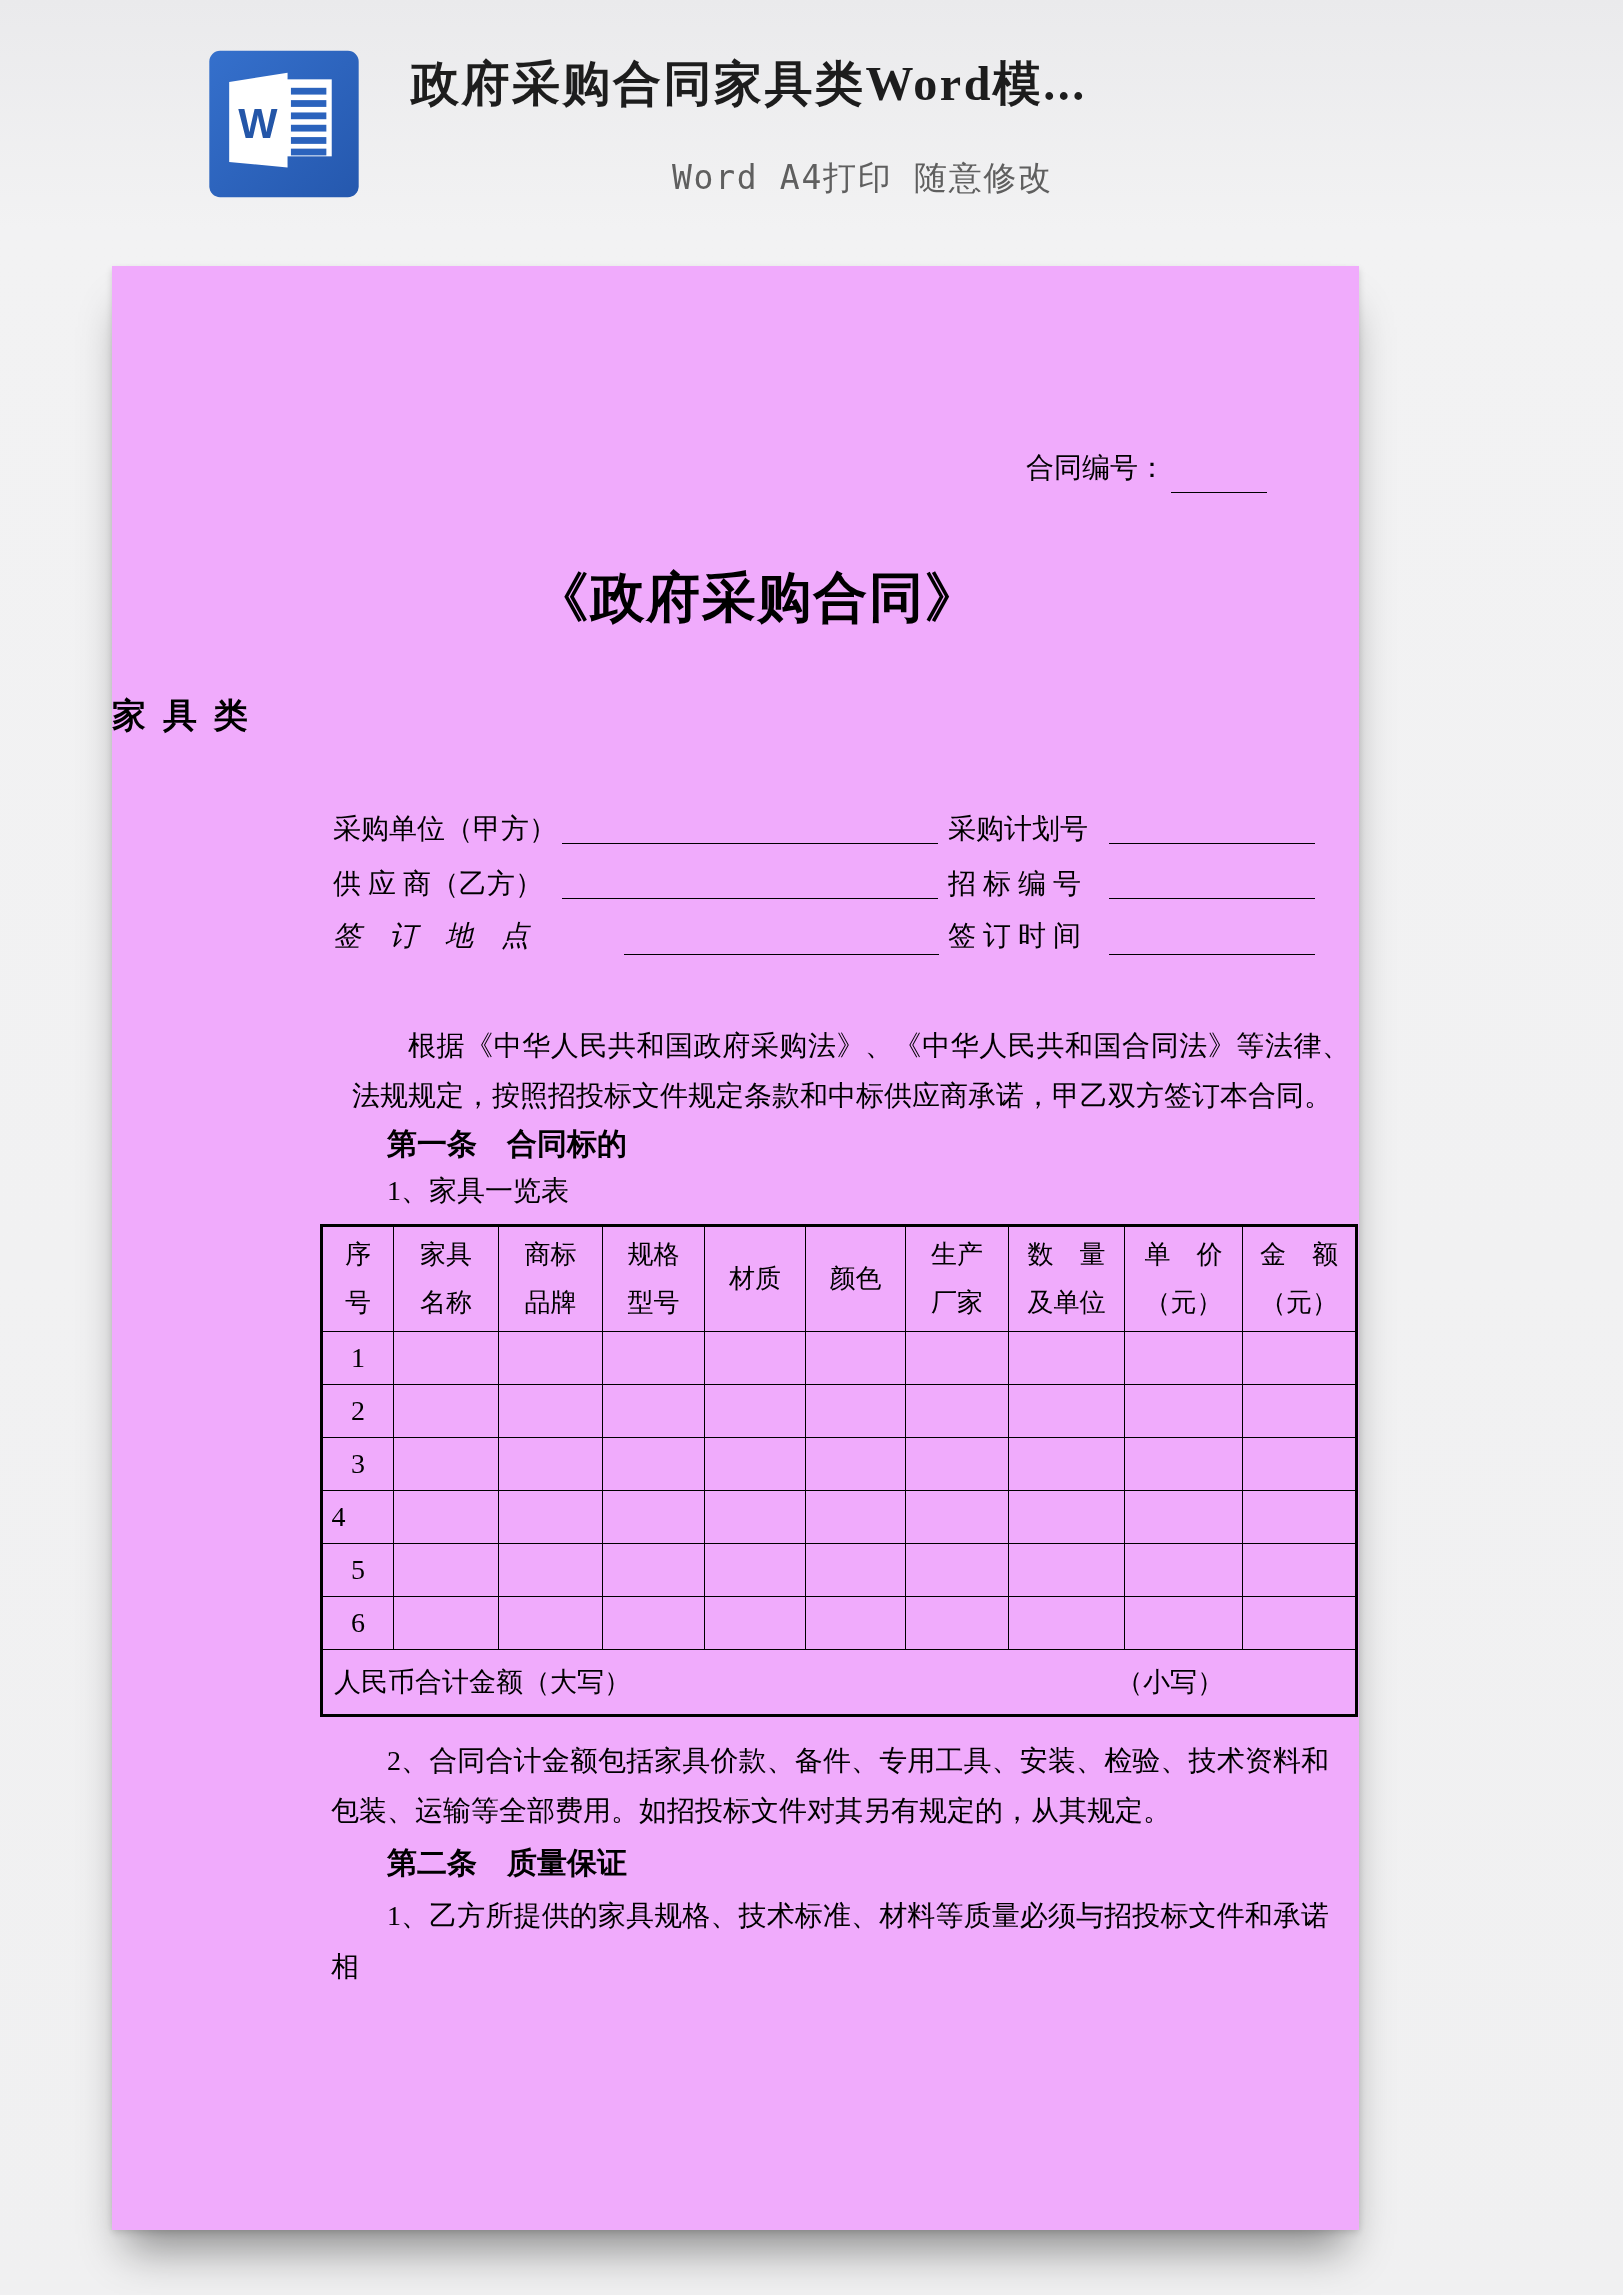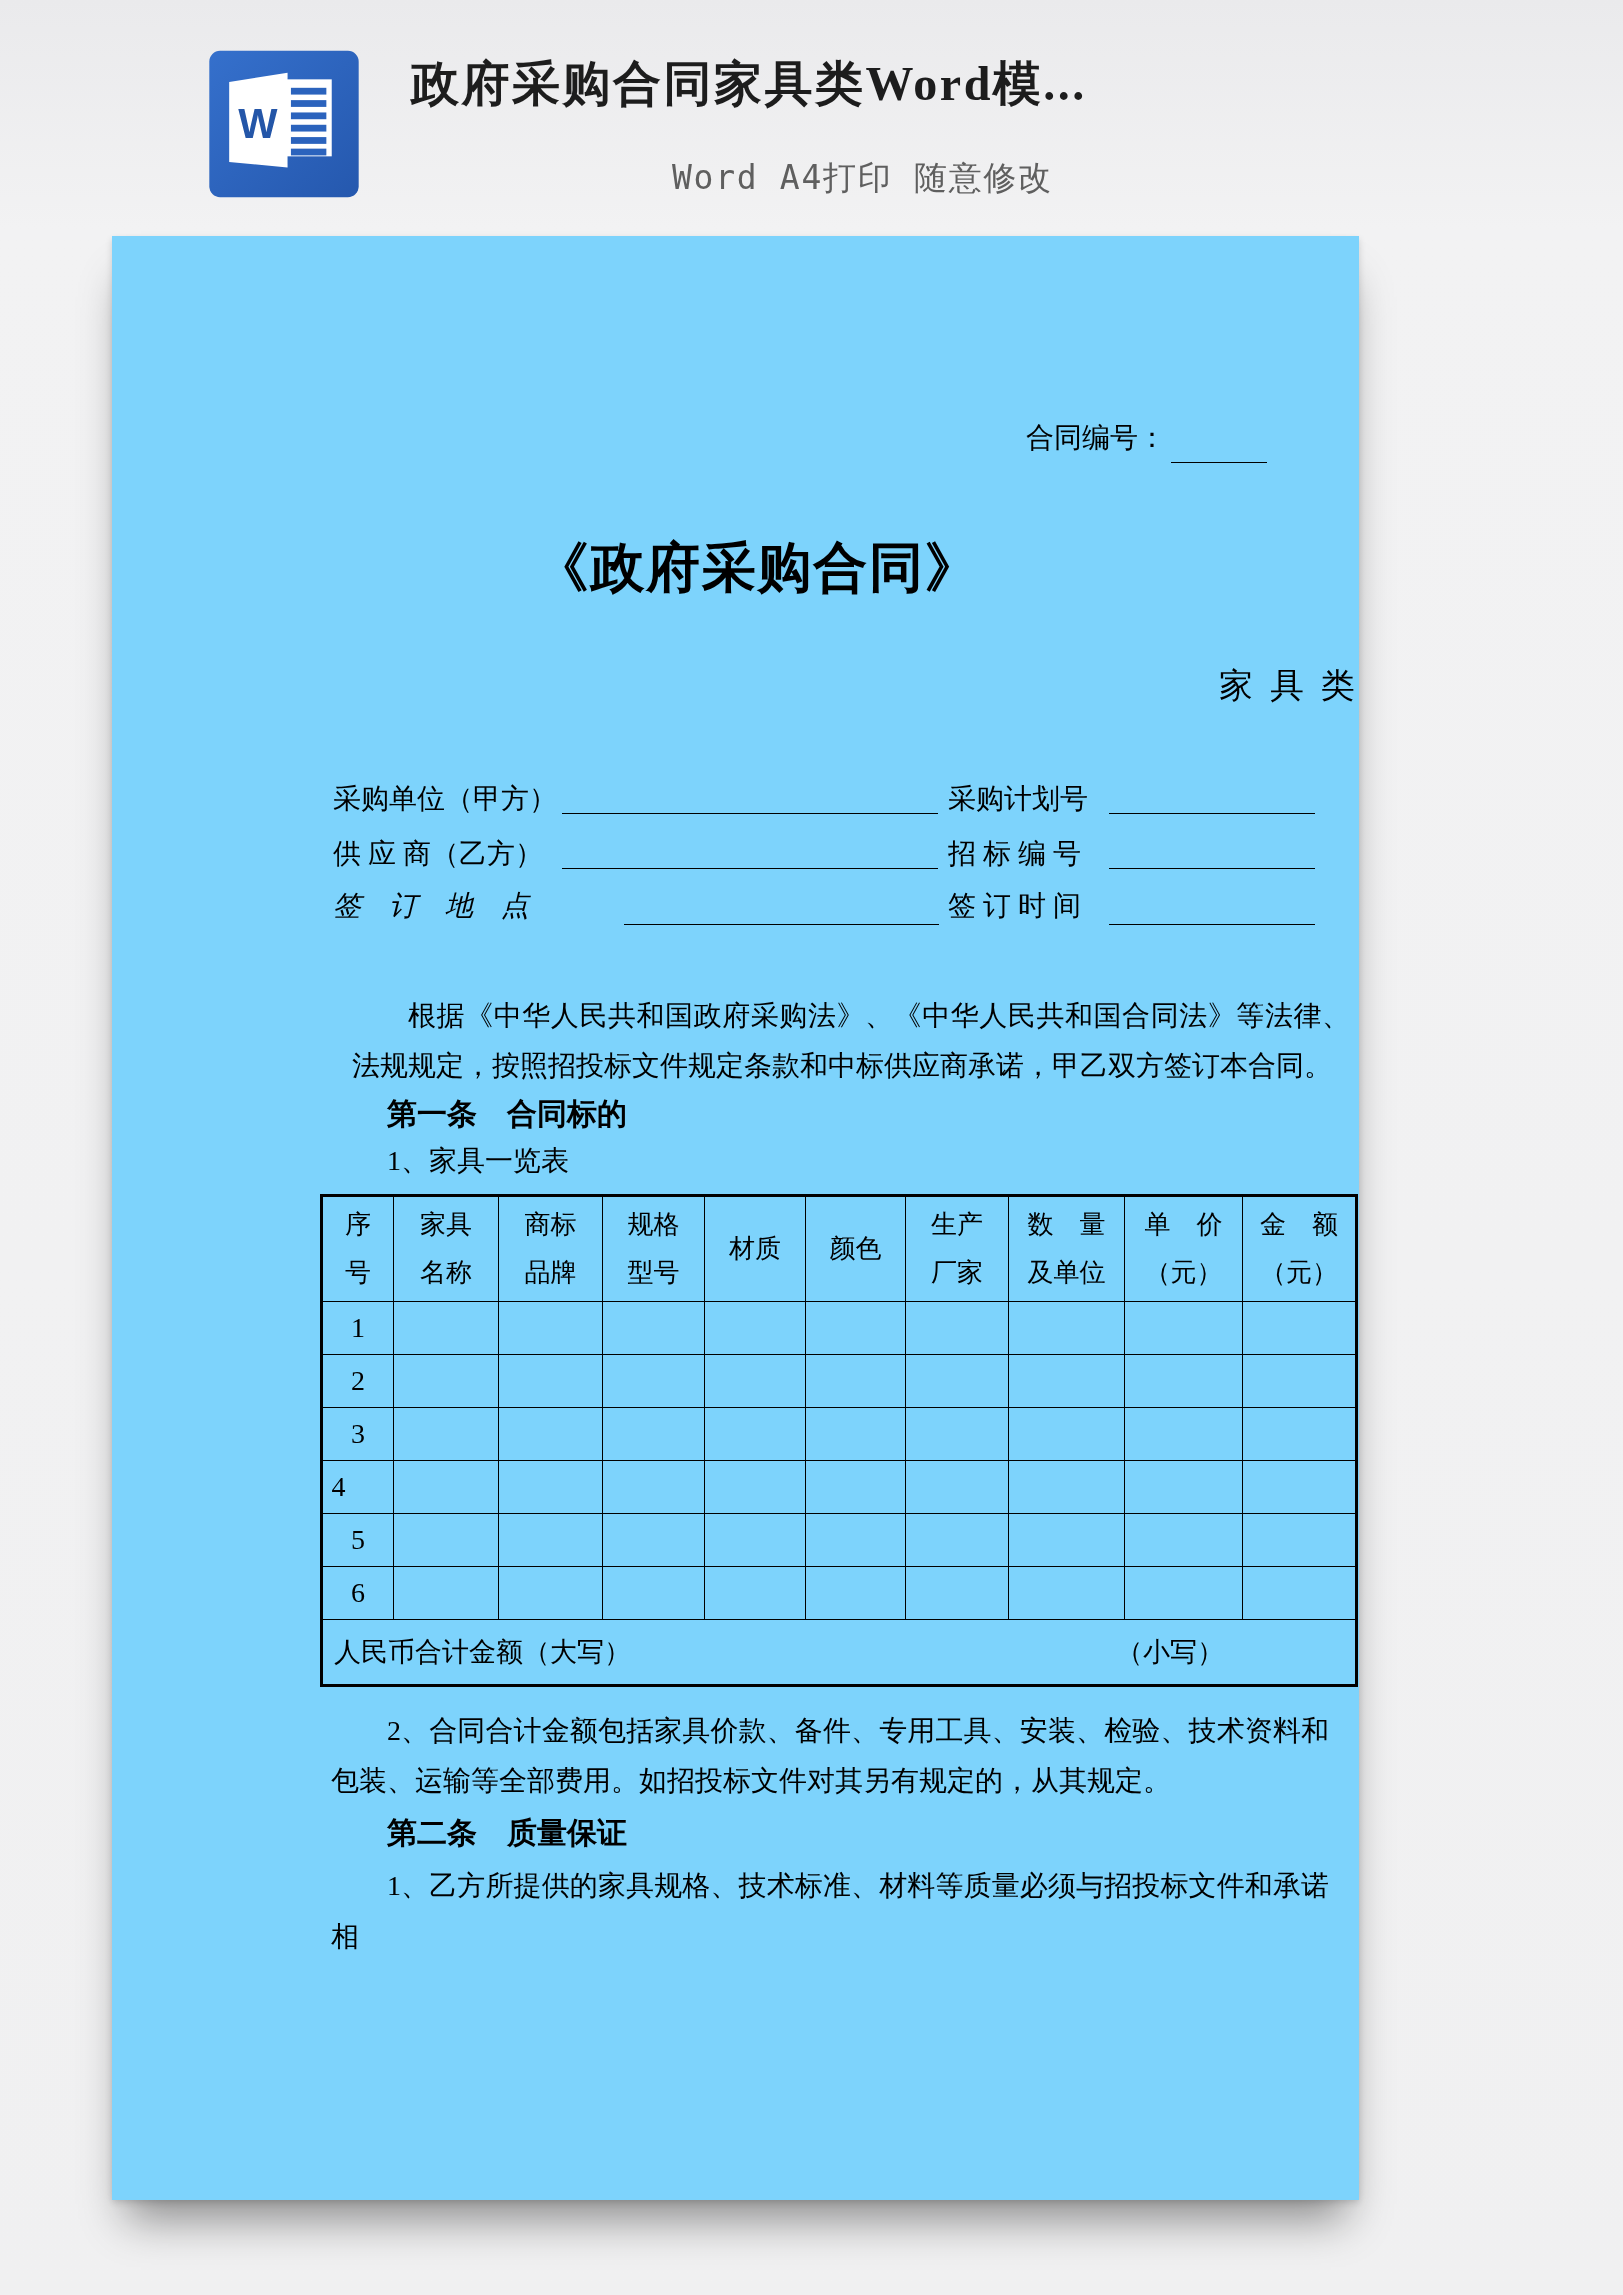--- a/index.html
+++ b/index.html
@@ -19,39 +19,39 @@
     font-size:48px; font-weight:bold; letter-spacing:2.5px; color:#1d1d1d; white-space:nowrap;
   }
   .banner-subtitle {
     position:absolute; left:672px; top:156px;
     font-family:"DejaVu Sans Mono","Liberation Mono",monospace;
     font-size:33px; letter-spacing:1.7px; color:#5f5f5f; white-space:nowrap;text-align:right;
   }
 
   
   .page {
-    position:absolute; left:112px; top:236px; width:1247px; height:1964px;
-    background:#7dd3fc;
+    position:absolute; left:112px; top:266px; width:1247px; height:1964px;
+    background:#f0abfc;
     box-shadow:0 2.5px 6.8px rgba(0,0,0,0.15), 0 32px 42px -13.5px rgba(0,0,0,0.42);
   }
   .page * { box-sizing:border-box; }
 
   .contract-no {
     position:absolute; left:914px; top:184px;
     font-size:28px; line-height:36px; white-space:pre;
   }
   .rule { position:absolute; border-top:1.7px solid #000; height:0; }
 
   .doc-title {
     position:absolute; left:0; top:296px; width:100%;
     text-align:center; font-size:54px; font-weight:bold; letter-spacing:1.7px;padding-left:44px;
   }
   .doc-category {
     position:absolute; left:0; top:427px; width:100%;
-    text-align:right; font-size:34px; font-weight:normal; letter-spacing:4.2px; white-space:pre;
+    text-align:left; font-size:34px; font-weight:bold; letter-spacing:4.2px; white-space:pre;
   }
 
   .field-label { position:absolute; font-size:28px; line-height:36px; white-space:pre; }
 
   .para {
     position:absolute; left:219px; width:998px;
     font-size:28px; line-height:50px; text-align:justify; text-indent:56px;
   }
   .clause-heading {
     position:absolute; left:275px;

